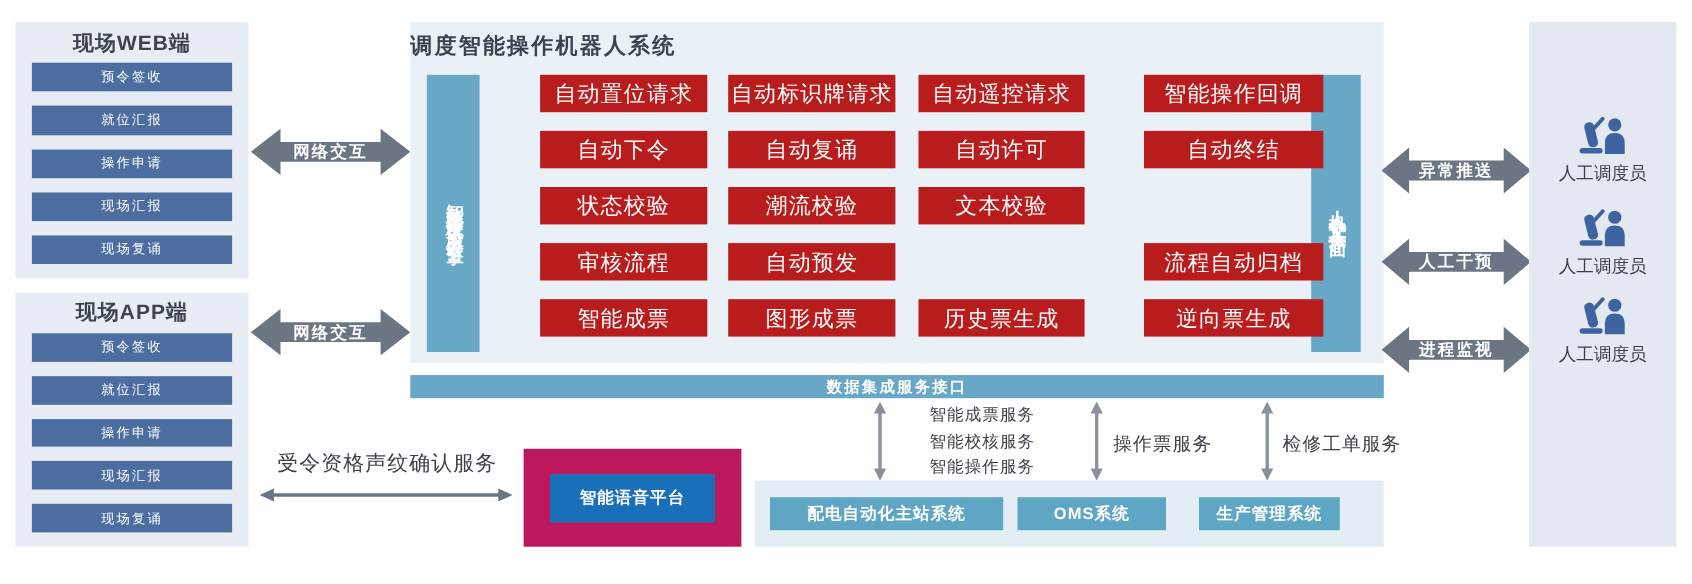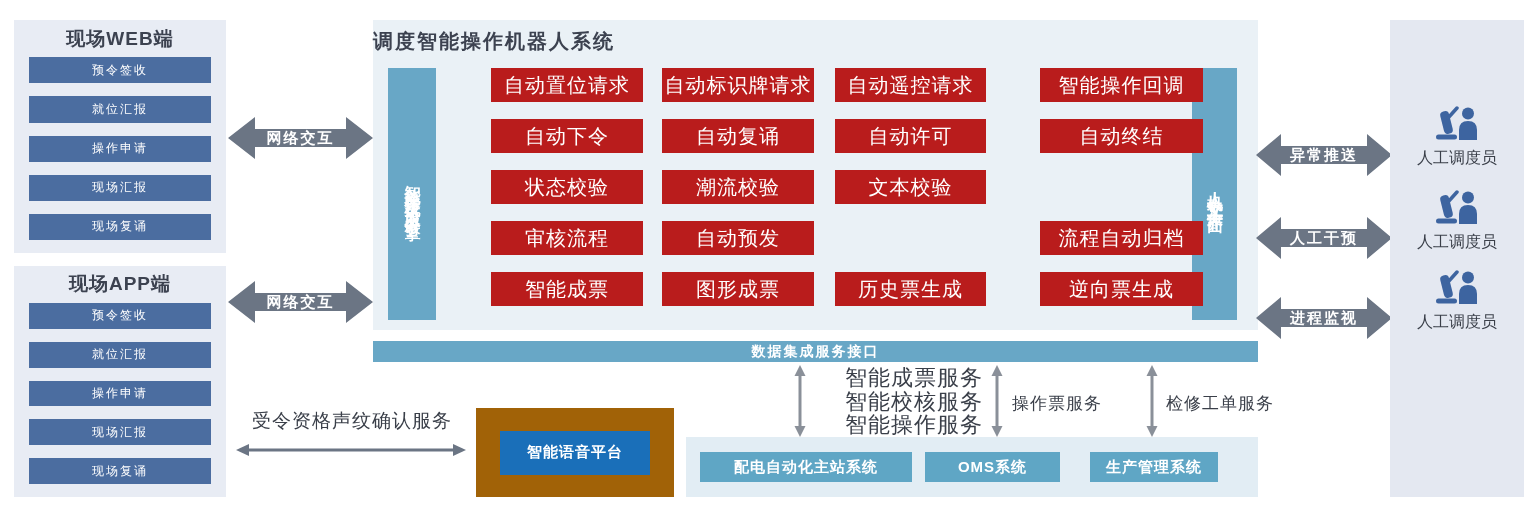--- a/index.html
+++ b/index.html
@@ -22,27 +22,27 @@
   .gc1{left:453px;width:152px}.gc2{left:624px;width:152px}.gc3{left:797px;width:151px}.gc4{left:1002px;width:163px}
   .gr1{top:68px}.gr2{top:119px}.gr3{top:170px}.gr4{top:221px}.gr5{top:272px}
   
   .data-bar{position:absolute;left:373px;top:341px;width:885px;height:21px;background:#68a7c6;color:#fff;
             display:flex;align-items:center;justify-content:center;font-size:14px;font-weight:600;letter-spacing:2px;}
   
   .harrow{position:absolute;}
   .harrow svg{display:block;}
   .harrow .lbl{position:absolute;inset:0;display:flex;align-items:center;justify-content:center;color:#fff;font-size:15px;font-weight:600;letter-spacing:2px;}
   
-  .svc-line{font-size:22px;line-height:23.5px;color:#3a3f49;font-weight:500;letter-spacing:1px;}
+  .svc-line{font-size:15px;line-height:23.5px;color:#3a3f49;font-weight:500;letter-spacing:1px;}
   .svc-single{position:absolute;font-size:17px;color:#3a3f49;font-weight:500;letter-spacing:1px;}
   
   .bottom-box{position:absolute;top:452px;height:30px;background:#5fa6c5;color:#fff;font-size:15px;font-weight:600;
               display:flex;align-items:center;justify-content:center;letter-spacing:1px;}
   
-  .voice-wrap{position:absolute;left:476px;top:408px;width:198px;height:89px;background:#a16207;display:flex;align-items:center;justify-content:center;}
+  .voice-wrap{position:absolute;left:476px;top:408px;width:198px;height:89px;background:#be185d;display:flex;align-items:center;justify-content:center;}
   .voice-btn{width:150px;height:44px;background:#1a6fb9;color:#fff;font-size:15px;font-weight:600;display:flex;align-items:center;justify-content:center;letter-spacing:1px;}
   
   .right-panel{position:absolute;left:1390px;top:20px;width:134px;height:477px;background:#e4e8f1;}
   .dgroup{position:absolute;left:1390px;width:134px;display:flex;flex-direction:column;align-items:center;}
   .dlabel{margin-top:8px;font-size:16px;color:#3a3f49;font-weight:500;}
 </style>
 </head>
 <body>
 
 <div id="root">

